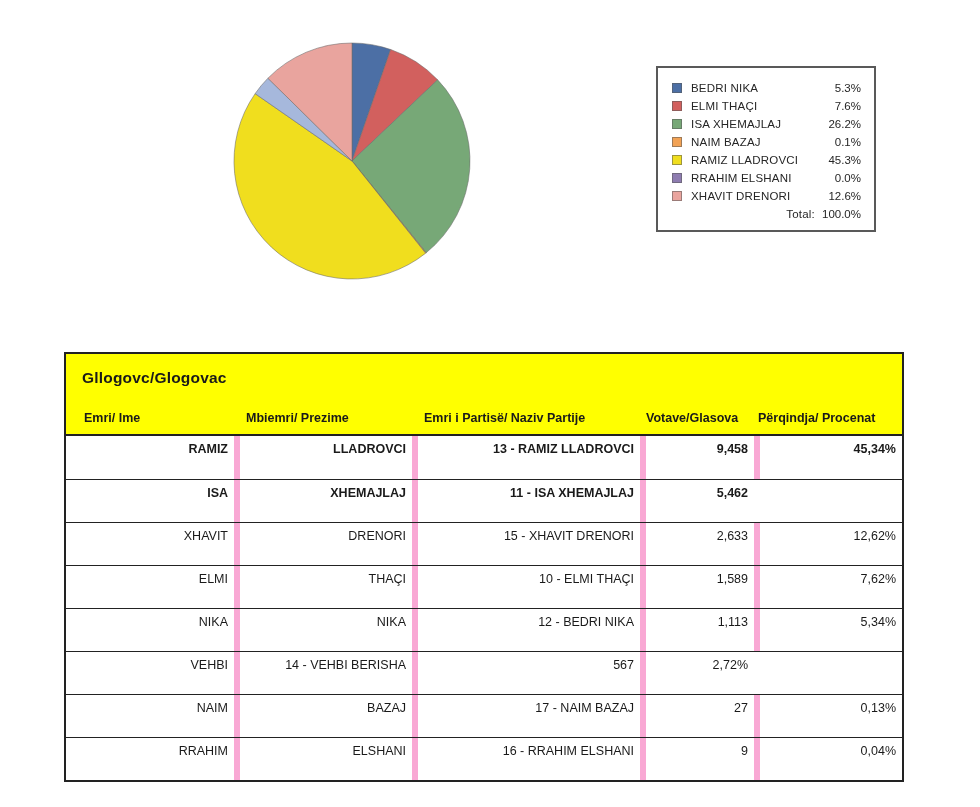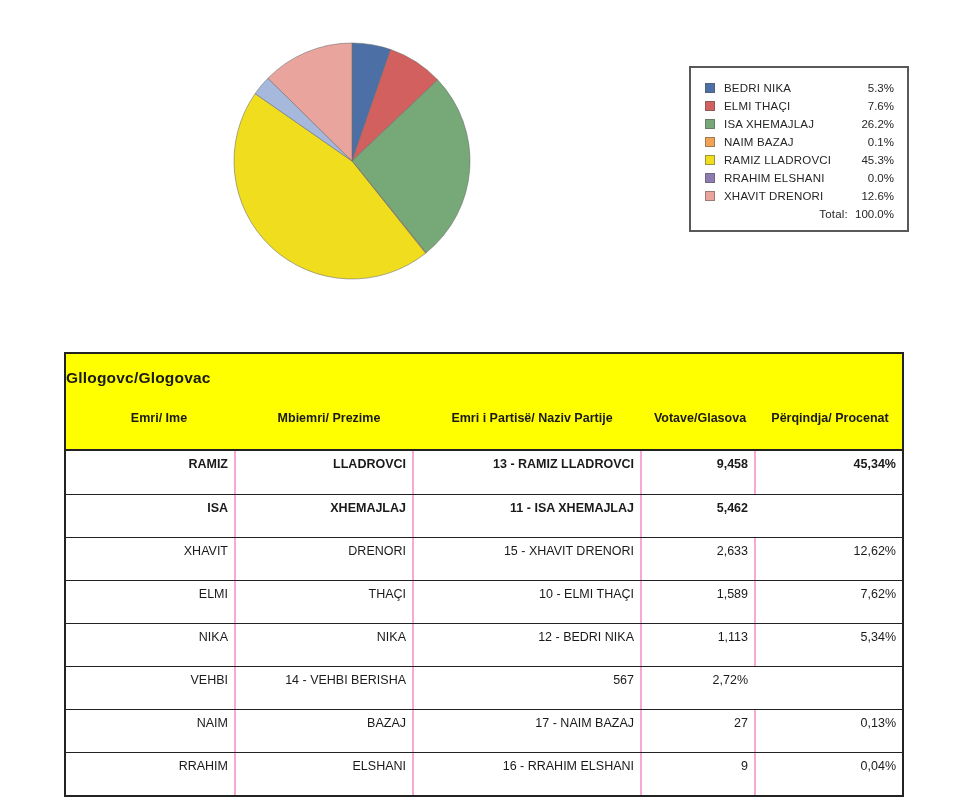--- a/index.html
+++ b/index.html
@@ -5,49 +5,49 @@
   html,body{margin:0;padding:0;background:#ffffff;}
   .page{
     position:relative;width:980px;height:807px;background:#ffffff;
     font-family:"Liberation Sans",sans-serif;color:#1a1a1a;overflow:hidden;
   }
   
   .pie-svg{position:absolute;left:227px;top:36px;}
   
   .legend{
     position:absolute;left:656px;top:66px;width:220px;box-sizing:border-box;
-    background:#ffffff;border:2px solid #595959;padding:11px 13px 7px 14px;margin-left:33px;
+    background:#ffffff;border:2px solid #595959;padding:11px 13px 7px 14px;
   }
   .legend-row{display:flex;align-items:center;height:18px;font-size:11.5px;color:#262626;}
   .swatch{width:10px;height:10px;flex:0 0 auto;margin-right:9px;border:1px solid rgba(90,90,90,.55);box-sizing:border-box;}
   .legend-name{flex:1;white-space:nowrap;letter-spacing:.2px;}
   .legend-pct{text-align:right;min-width:46px;}
   .legend-total .legend-name{margin-left:19px;text-align:right;}
   
   .tbl{
     position:absolute;left:64px;top:352px;width:840px;box-sizing:border-box;
     border:2px solid #222222;background:#ffffff;
   }
   .tbl-head{padding-top:13px;border-bottom:2px solid #222222;}
-  .tbl-title{font-weight:bold;font-size:15.5px;padding:2px 0 0 0;letter-spacing:.2px;}
+  .tbl-title{font-weight:bold;font-size:15.5px;padding:2px 0 0 16px;letter-spacing:.2px;}
   .col-row{
     display:grid;grid-template-columns:168px 178px 228px 114px 148px;
-    padding:24px 0 24px 0;font-weight:bold;font-size:12.5px;text-align:center;
+    padding:24px 0 9px 0;font-weight:bold;font-size:12.5px;
   }
   .col-cell{padding-left:12px;white-space:nowrap;}
   .col-cell:nth-child(1){padding-left:18px;}
   .col-cell:nth-child(4){padding-left:6px;}
   .col-cell:nth-child(5){padding-left:4px;}
   .t-row{
     display:grid;grid-template-columns:168px 178px 228px 114px 148px;
     height:43px;border-top:1px solid #222222;box-sizing:border-box;text-align:right;
   }
   .t-row:first-child{border-top:none;}
   .t-cell{
-    padding:6px 6px 0 12px;font-size:12.5px;border-left:2px solid #f9a8d4;
+    padding:6px 6px 0 12px;font-size:12.5px;border-left:6px solid #f9a8d4;
     white-space:nowrap;overflow:hidden;box-sizing:border-box;
   }
   .t-cell:first-child{border-left:none;}
   .t-row.bold .t-cell{font-weight:bold;}
 </style>
 </head>
 <body>
 
 <div class="page">
 

